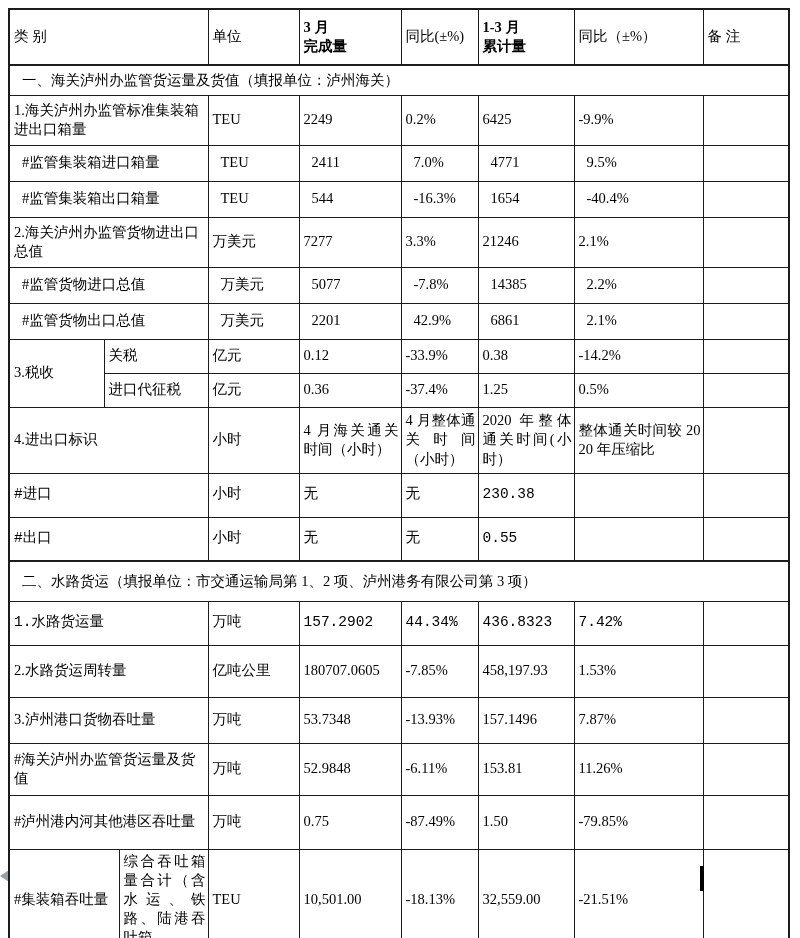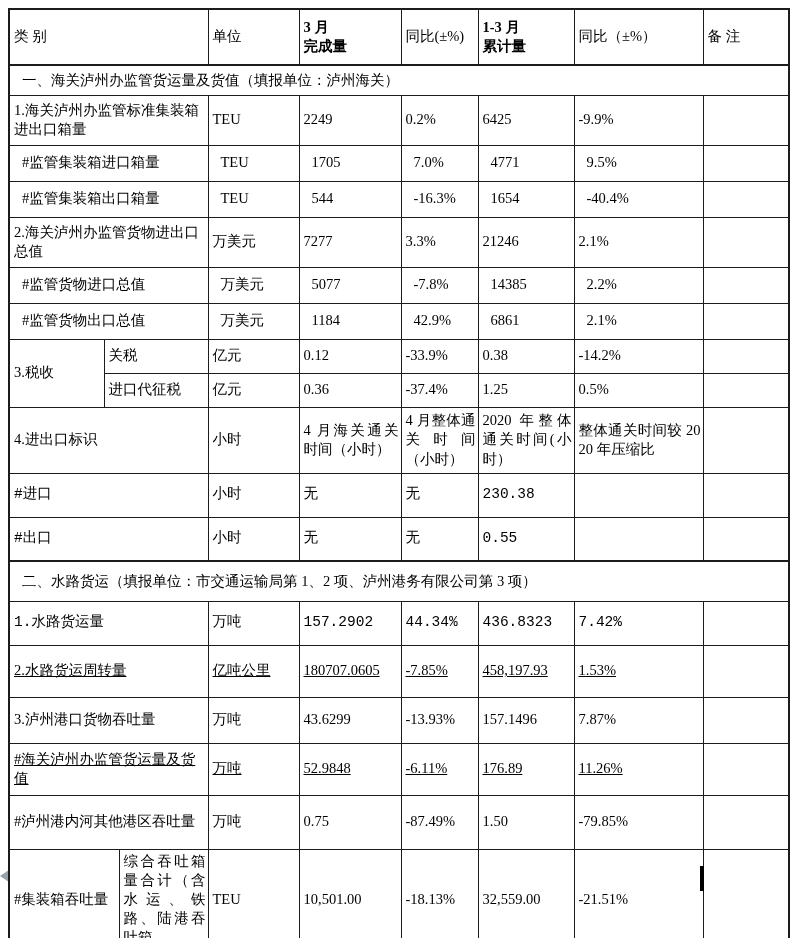--- a/index.html
+++ b/index.html
@@ -28,21 +28,21 @@
   
   tr.h56 td { height:56px; }
   tr.h30 td { height:30px;margin-top:11px; }
   tr.h50 td { height:50px; }
   tr.h36 td { height:36px;padding-left:12px; }
   tr.h34 td { height:34px; }
   tr.h66 td { height:66px; }
   tr.h44 td { height:44px;font-family:Liberation Mono, monospace; }
   tr.h40 td { height:40px; }
   tr.h46 td { height:46px; }
-  tr.h52 td { height:52px;text-decoration:underline; }
+  tr.h52 td { height:52px; }
   tr.h54 td { height:54px; }
   tr.h90 td { height:90px; }
   .cursor {
     position:absolute; left:700px; top:866px; width:4px; height:25px;
     background:#000;
   }
   .margin-marker {
     position:absolute; left:0px; top:870px; width:0; height:0;
     border-top:6px solid transparent; border-bottom:6px solid transparent;
     border-right:9px solid #98a0a8;
@@ -91,21 +91,21 @@
       <td>2249</td>
       <td>0.2%</td>
       <td>6425</td>
       <td>-9.9%</td>
       <td></td>
     </tr>
 
     <tr class="h36">
       <td colspan="3">#监管集装箱进口箱量</td>
       <td>TEU</td>
-      <td>1705</td>
+      <td>2411</td>
       <td>7.0%</td>
       <td>4771</td>
       <td>9.5%</td>
       <td></td>
     </tr>
 
     <tr class="h36">
       <td colspan="3">#监管集装箱出口箱量</td>
       <td>TEU</td>
       <td>544</td>
@@ -131,21 +131,21 @@
       <td>5077</td>
       <td>-7.8%</td>
       <td>14385</td>
       <td>2.2%</td>
       <td></td>
     </tr>
 
     <tr class="h36">
       <td colspan="3">#监管货物出口总值</td>
       <td>万美元</td>
-      <td>1184</td>
+      <td>2201</td>
       <td>42.9%</td>
       <td>6861</td>
       <td>2.1%</td>
       <td></td>
     </tr>
 
     <tr class="h34">
       <td rowspan="2">3.税收</td>
       <td colspan="2">关税</td>
       <td>亿元</td>
@@ -216,33 +216,33 @@
       <td>180707.0605</td>
       <td>-7.85%</td>
       <td>458,197.93</td>
       <td>1.53%</td>
       <td></td>
     </tr>
 
     <tr class="h46">
       <td colspan="3">3.泸州港口货物吞吐量</td>
       <td>万吨</td>
-      <td>43.6299</td>
+      <td>53.7348</td>
       <td>-13.93%</td>
       <td>157.1496</td>
       <td>7.87%</td>
       <td></td>
     </tr>
 
     <tr class="h52">
       <td colspan="3">#海关泸州办监管货运量及货值</td>
       <td>万吨</td>
       <td>52.9848</td>
       <td>-6.11%</td>
-      <td>176.89</td>
+      <td>153.81</td>
       <td>11.26%</td>
       <td></td>
     </tr>
 
     <tr class="h54">
       <td colspan="3">#泸州港内河其他港区吞吐量</td>
       <td>万吨</td>
       <td>0.75</td>
       <td>-87.49%</td>
       <td>1.50</td>

